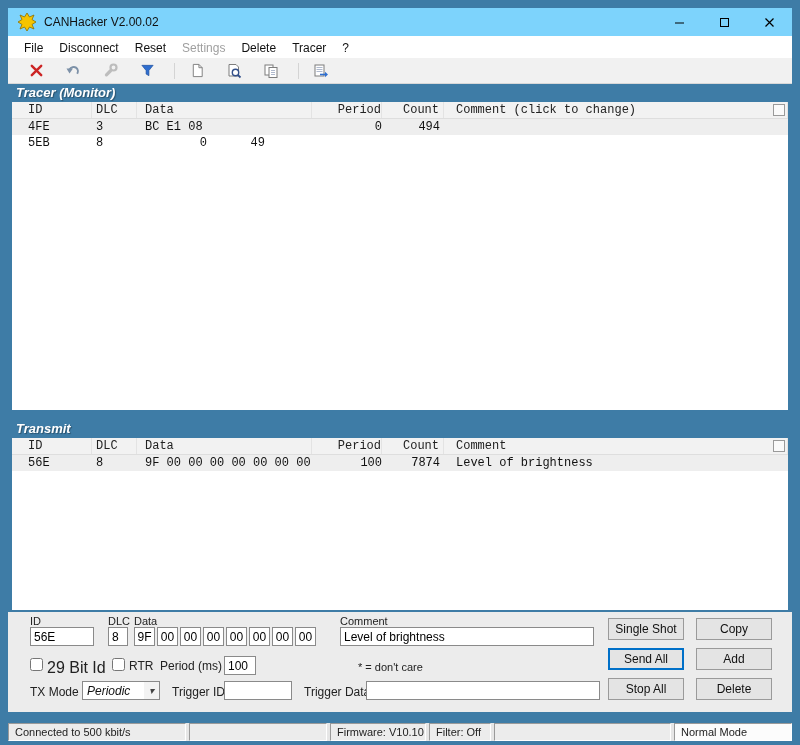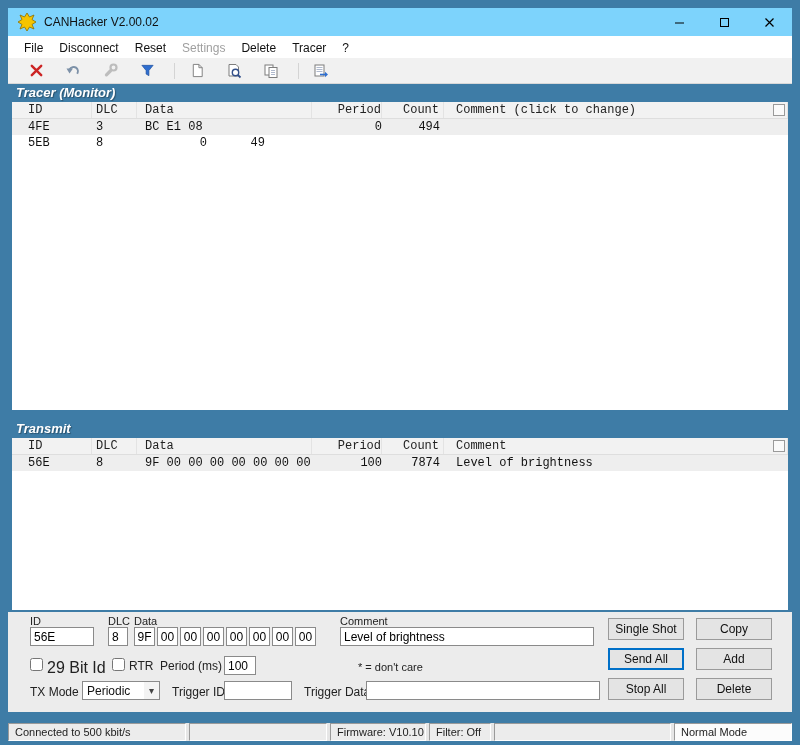--- a/index.html
+++ b/index.html
@@ -45,21 +45,21 @@
   .row-selected{background:#eeeeee;}
   .corner-box{position:absolute;right:3px;top:2px;width:10px;height:10px;border:1px solid #9a9a9a;background:#fafafa;}
   
   .formpanel{position:absolute;left:8px;right:8px;top:612px;height:100px;background:#ececec;font-size:12px;color:#111;}
   .fp-label{position:absolute;font-size:11px;color:#222;}
   .fp-input{position:absolute;height:19px;border:1px solid #8a8a8a;background:#fff;
     font-family:"Liberation Sans",sans-serif;font-size:12px;padding:1px 3px;box-sizing:border-box;}
   .byte-input{text-align:center;padding:1px 0;}
   .chk{position:absolute;width:13px;height:13px;margin:0;}
   .fake-select{position:absolute;height:19px;border:1px solid #8a8a8a;background:#fff;box-sizing:border-box;
-    display:flex;align-items:center;padding-left:4px;font-size:12px;}
+    display:flex;align-items:center;padding-left:4px;font-size:12px;font-style:italic;}
   .fake-select .chev{margin-left:auto;width:15px;text-align:center;color:#444;font-size:10px;background:#f3f3f3;height:100%;line-height:17px;}
   .btn{position:absolute;width:76px;height:22px;background:#e4e4e4;border:1px solid #9a9a9a;
     font-family:"Liberation Sans",sans-serif;font-size:12px;color:#111;box-sizing:border-box;}
   .btn.default{border:2px solid #0070c8;}
   .note{position:absolute;font-size:11px;color:#222;}
   
   .statusbar{position:absolute;left:8px;right:8px;top:723px;height:18px;background:#e6e6e6;
     display:flex;gap:3px;align-items:stretch;font-size:11px;color:#222;}
   .status-seg{border:1px solid;border-color:#9a9a9a #ffffff #ffffff #9a9a9a;background:#ececec;
     display:flex;align-items:center;padding-left:6px;box-sizing:border-box;white-space:nowrap;overflow:hidden;}

